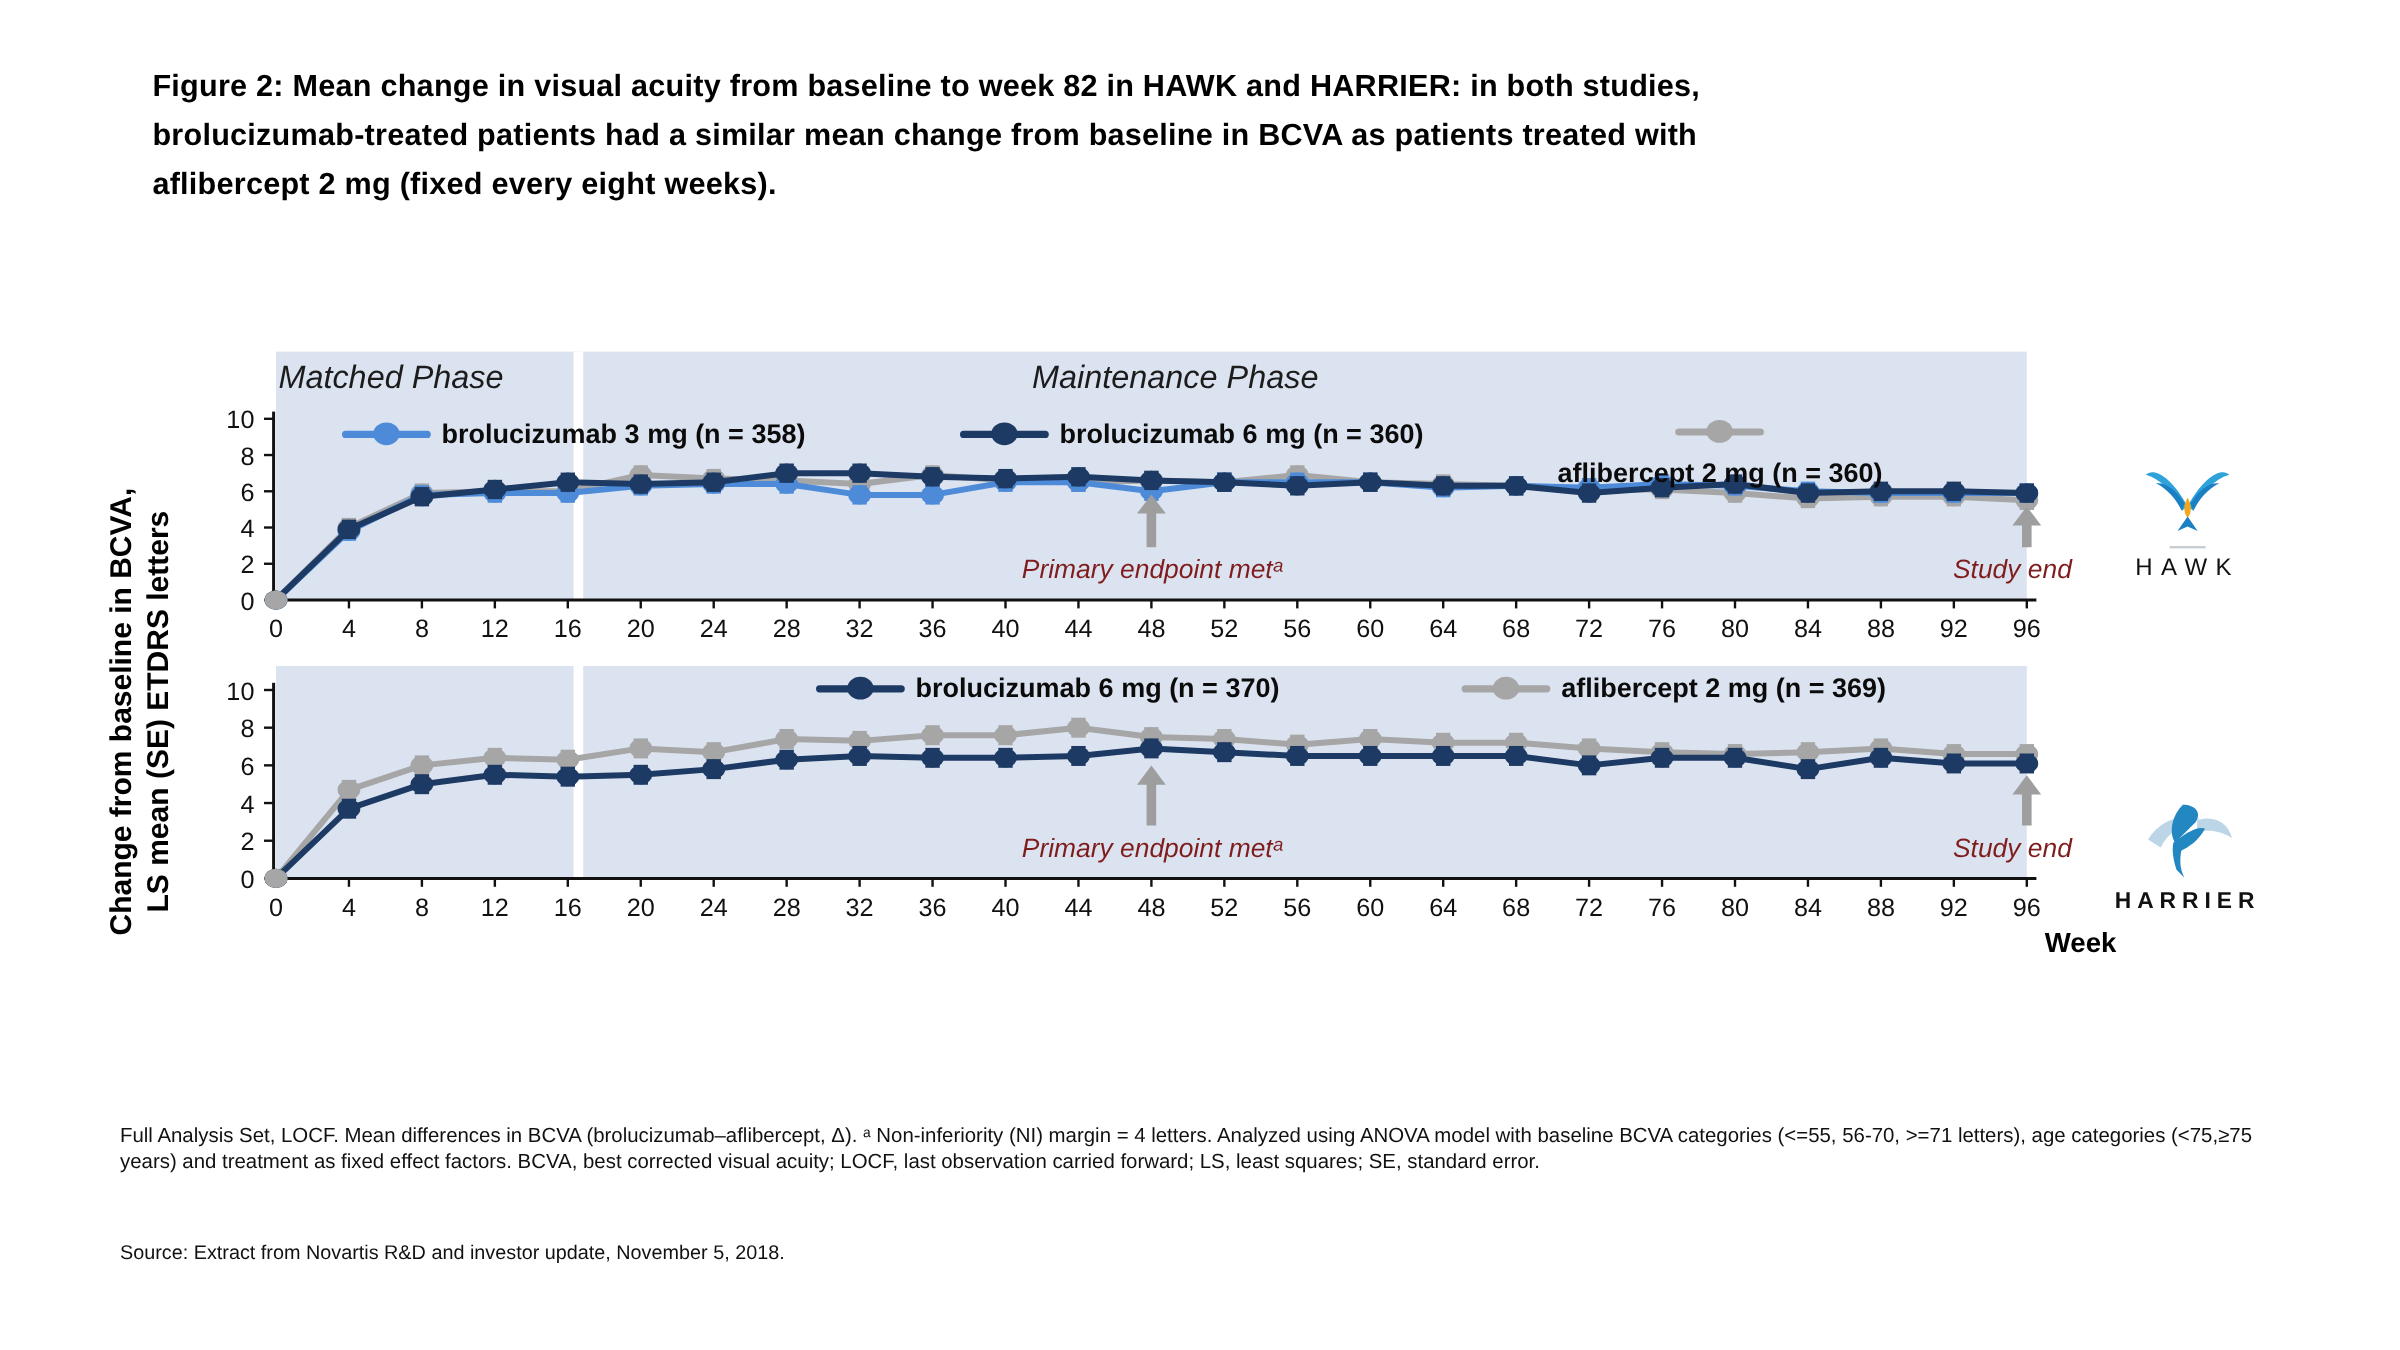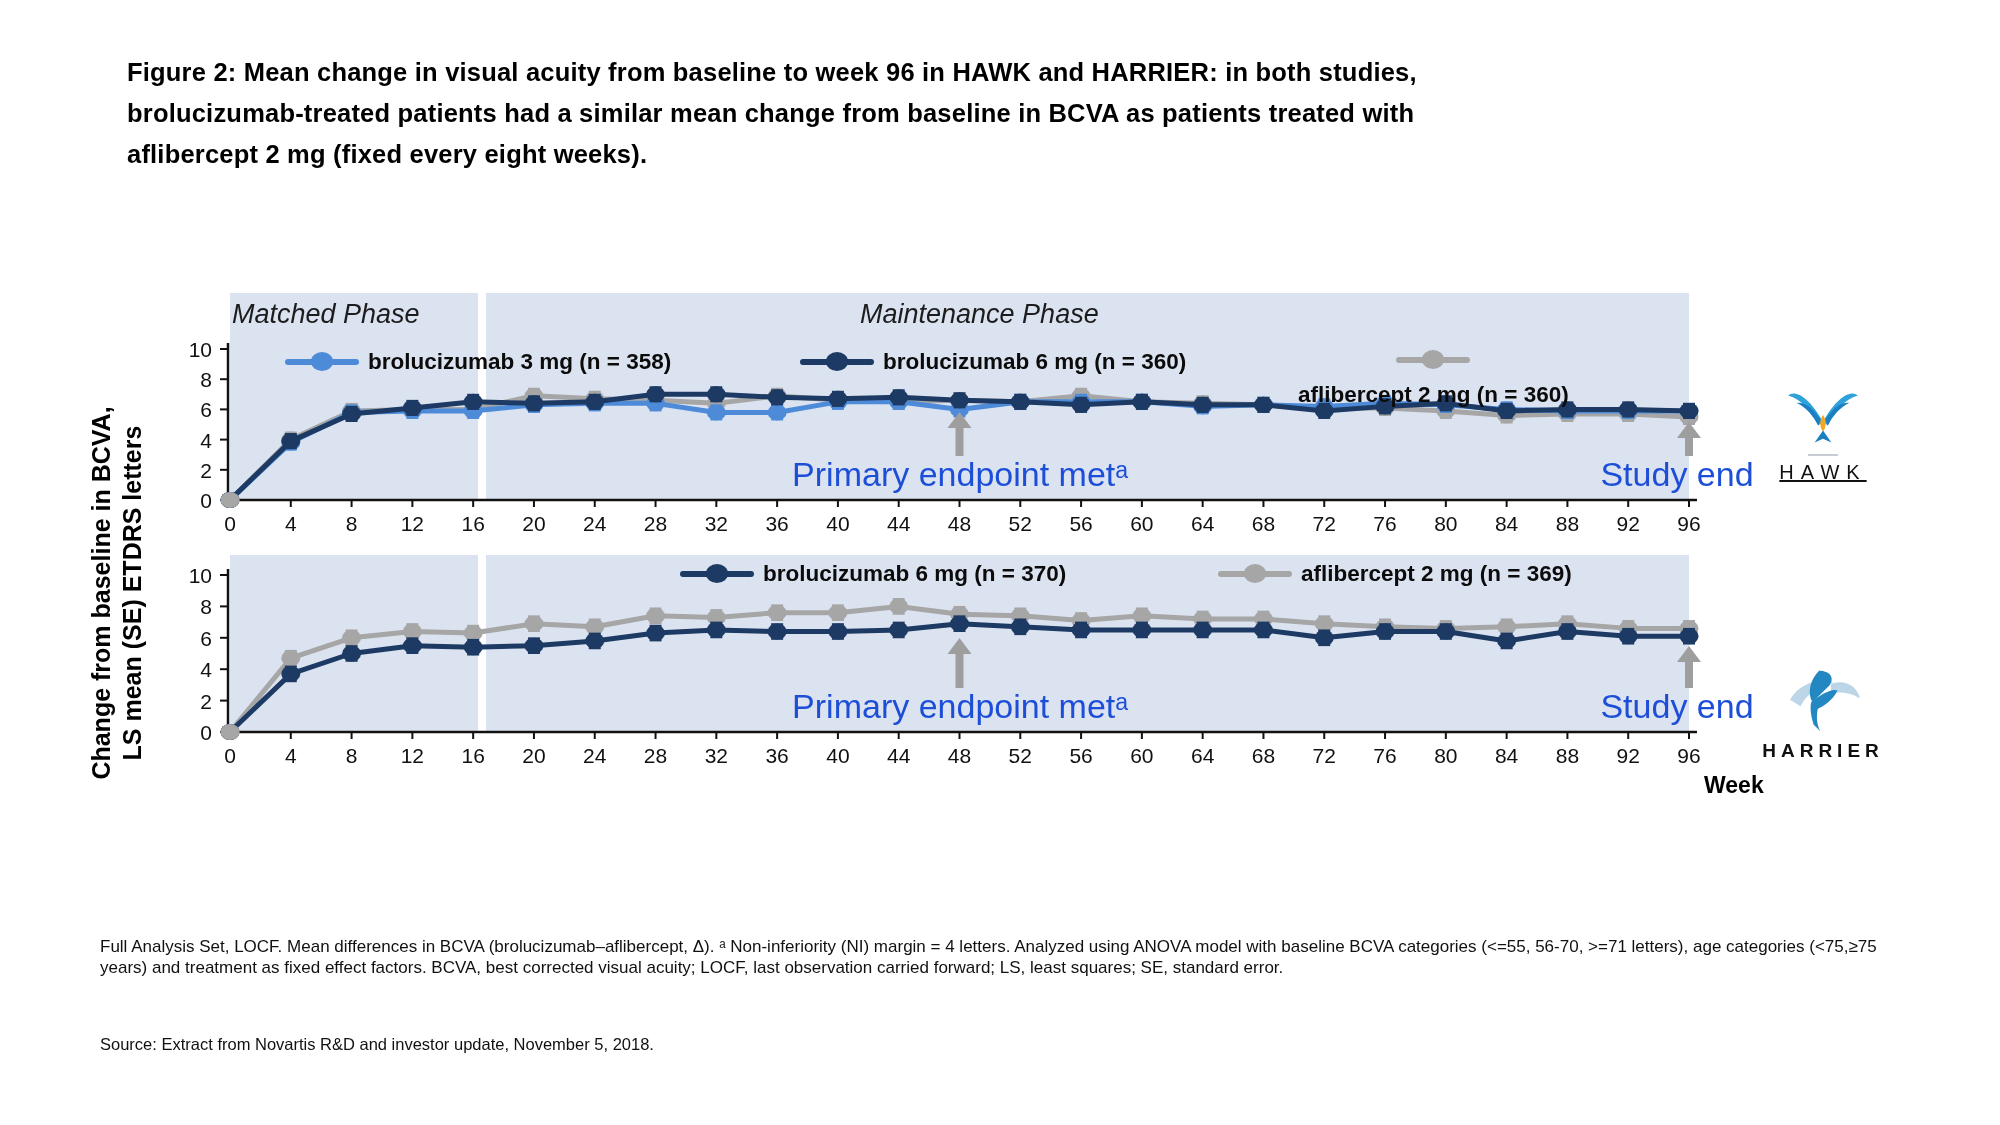--- a/index.html
+++ b/index.html
@@ -13,29 +13,29 @@
           text-align:center;font-weight:700;font-size:25px;line-height:31px;color:#000;}
   .phase{position:absolute;top:299px;font-style:italic;font-size:27px;color:#1c1c1c;text-align:left;}
   .legend-item{position:absolute;display:flex;align-items:center;gap:9px;height:30px;}
   .lmark{position:relative;width:74px;height:26px;flex:0 0 auto;}
   .lmark::before{content:'';position:absolute;left:0;top:10px;width:74px;height:6px;border-radius:3px;
                  background:currentColor;}
   .lmark::after{content:'';position:absolute;left:26px;top:3px;width:22px;height:19px;border-radius:50%;
                 background:currentColor;}
   .legend-label{font-weight:700;font-size:22.5px;color:#0b0b0b;white-space:nowrap;}
   .gray-box{position:absolute;display:flex;align-items:center;justify-content:center;
-            color:#1d4ed8;font-size:34px;white-space:nowrap;}
+            color:#7f1d1d;font-size:22px;white-space:nowrap;font-style:italic;}
   .week-label{position:absolute;left:1704px;top:772px;font-weight:700;font-size:23px;color:#000;}
   .footnote{position:absolute;left:100px;top:936px;width:1820px;font-size:17px;line-height:21px;color:#111;}
   .source{position:absolute;left:100px;top:1035px;font-size:16.5px;color:#111;}
   .logo{position:absolute;width:130px;text-align:center;}
   .logo-hawk{left:1758px;top:386px;}
   .logo-harrier{left:1758px;top:668px;}
   .logo-divider{width:30px;height:2px;background:#c8cdd4;margin:4px auto 5px auto;}
-  .logo-text-hawk{font-size:20px;letter-spacing:7px;font-weight:500;text-decoration:underline;}
+  .logo-text-hawk{font-size:20px;letter-spacing:7px;font-weight:500;}
   .logo-text-harrier{font-size:19px;letter-spacing:5px;font-weight:700;margin-top:2px;}
 </style>
 </head>
 <body>
 
 <svg id="plots" width="2000" height="1125">
     <g>
       <rect x="230" y="293" width="1459" height="207" fill="#dce3f0"></rect>
       <rect x="478" y="293" width="8" height="207" fill="#ffffff"></rect>
       <line x1="228" y1="343" x2="228" y2="501" stroke="#111" stroke-width="2.5"></line>
@@ -672,21 +672,21 @@
         <ellipse cx="1567.4166666666667" cy="631.52" rx="9.5" ry="8" fill="#1d3a64"></ellipse>
         <ellipse cx="1628.2083333333333" cy="636.23" rx="9.5" ry="8" fill="#1d3a64"></ellipse>
         <ellipse cx="1689" cy="636.23" rx="9.5" ry="8" fill="#1d3a64"></ellipse>
       </g>
       <ellipse cx="230" cy="732" rx="9.5" ry="8" fill="#a6a6a6"></ellipse>
       <polygon points="959.5,638 947.5,654 955.5,654 955.5,688 963.5,688 963.5,654 971.5,654" fill="#9e9e9e"></polygon>
       <polygon points="1689,646 1677,662 1685,662 1685,688 1693,688 1693,662 1701,662" fill="#9e9e9e"></polygon>
     </g>
   </svg>
 
-<div class="title">Figure 2: Mean change in visual acuity from baseline to week 96 in HAWK and HARRIER: in both studies, brolucizumab-treated patients had a similar mean change from baseline in BCVA as patients treated with aflibercept 2 mg (fixed every eight weeks).</div>
+<div class="title">Figure 2: Mean change in visual acuity from baseline to week 82 in HAWK and HARRIER: in both studies, brolucizumab-treated patients had a similar mean change from baseline in BCVA as patients treated with aflibercept 2 mg (fixed every eight weeks).</div>
 
 <div class="ylabel">
   <span style="display:block">Change from baseline in BCVA,</span>
   <span style="display:block">LS mean (SE) ETDRS letters</span>
 </div>
 
 <div class="phase" style="left:232px;width:250px;">Matched Phase</div>
 <div class="phase" style="left:860px;width:470px;">Maintenance Phase</div>
 
 <div class="legend-item" style="left:285px;top:347px;">

